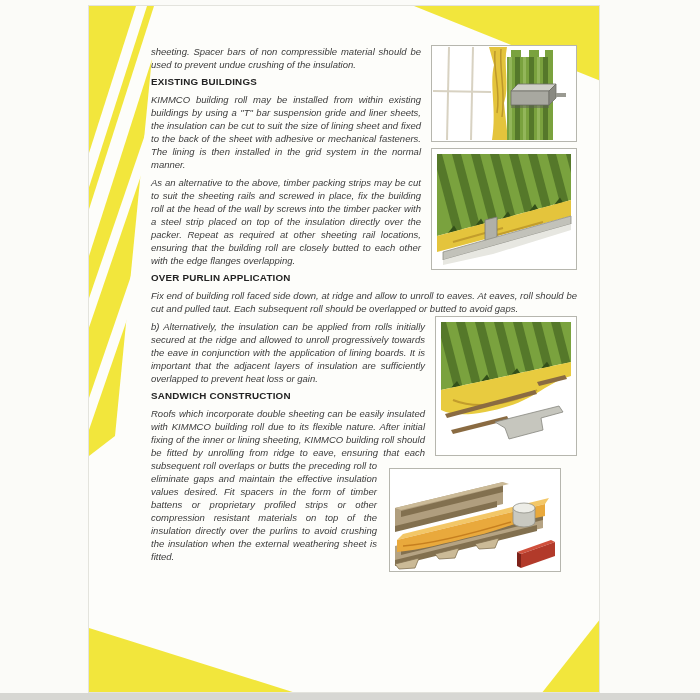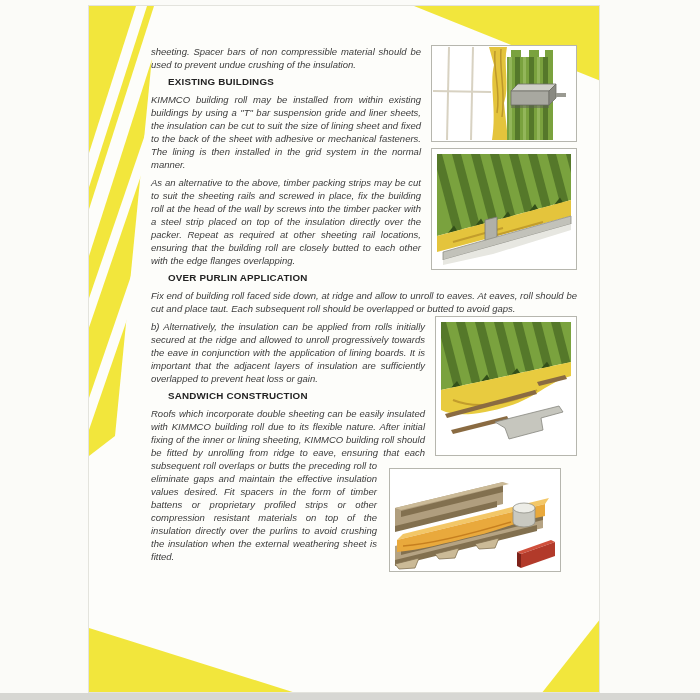--- a/index.html
+++ b/index.html
@@ -7,21 +7,21 @@
        font-family:"Liberation Sans","DejaVu Sans",sans-serif;}
   .stage{position:absolute;inset:0;}
   .page{position:absolute;left:88px;top:5px;width:512px;height:688px;
         background:#fdfdfa;border:1px solid #e3e3dd;box-sizing:border-box;overflow:hidden;}
   .decor{position:absolute;left:0;top:0;width:512px;height:688px;z-index:0;}
   .content{position:relative;z-index:1;padding:39px 22px 0 62px;box-sizing:border-box;
            width:100%;height:100%;}
   .content p{margin:0 0 5px 0;font-size:9.5px;line-height:13px;color:#3c3c3c;
              text-align:justify;font-style:italic;}
   .content h3{margin:2px 0 6px 0;font-size:9.8px;line-height:11px;color:#232323;
-              font-weight:bold;letter-spacing:.2px;text-align:left;padding-left:17px;}
+              font-weight:bold;letter-spacing:.2px;text-align:left;}
   figure{margin:0;background:#fffffe;border:1px solid #b6b6ae;padding:1px;box-sizing:content-box;}
   figure svg{display:block;}
   .fig1{float:right;clear:right;margin:0 0 6px 10px;}
   .fig2{float:right;clear:right;margin:0 0 12px 10px;}
   .fig3{float:right;clear:right;margin:-4px 0 10px 10px;}
   .fig4{float:right;clear:right;margin:2px 16px 12px 12px;}
   .bottom-band{position:absolute;left:0;top:693px;width:700px;height:7px;background:#d7d7d3;}
 </style>
 </head>
 <body>
@@ -104,21 +104,21 @@
         </svg>
       </figure>
 
       <p>sheeting. Spacer bars of non compressible material should be used to prevent undue crushing of the insulation.</p>
 
       <h3>EXISTING BUILDINGS</h3>
       <p>KIMMCO building roll may be installed from within existing buildings by using a "T" bar suspension gride and liner sheets, the insulation can be cut to suit the size of lining sheet and fixed to the back of the sheet with adhesive or mechanical fasteners. The lining is then installed in the grid system in the normal manner.</p>
       <p>As an alternative to the above, timber packing strips may be cut to suit the sheeting rails and screwed in place, fix the building roll at the head of the wall by screws into the timber packer with a steel strip placed on top of the insulation directly over the packer. Repeat as required at other sheeting rail locations, ensuring that the building roll are closely butted to each other with the edge flanges overlapping.</p>
 
       <h3>OVER PURLIN APPLICATION</h3>
-      <p>Fix end of building roll faced side down, at ridge and allow to unroll to eaves. At eaves, roll should be cut and place taut. Each subsequent roll should be overlapped or butted to avoid gaps.</p>
+      <p>Fix end of building roll faced side down, at ridge and allow to unroll to eaves. At eaves, roll should be cut and pulled taut. Each subsequent roll should be overlapped or butted to avoid gaps.</p>
 
       <figure class="fig3">
         <svg width="138" height="136" viewBox="0 0 138 136">
           <rect x="0" y="0" width="138" height="136" fill="#ffffff"></rect>
           <defs>
               <clipPath id="g3">
                 <polygon points="4,4 134,4 134,44 4,72"></polygon>
               </clipPath>
             </defs>
           <polygon points="4,4 134,4 134,44 4,72" fill="#7AA23E"></polygon>

